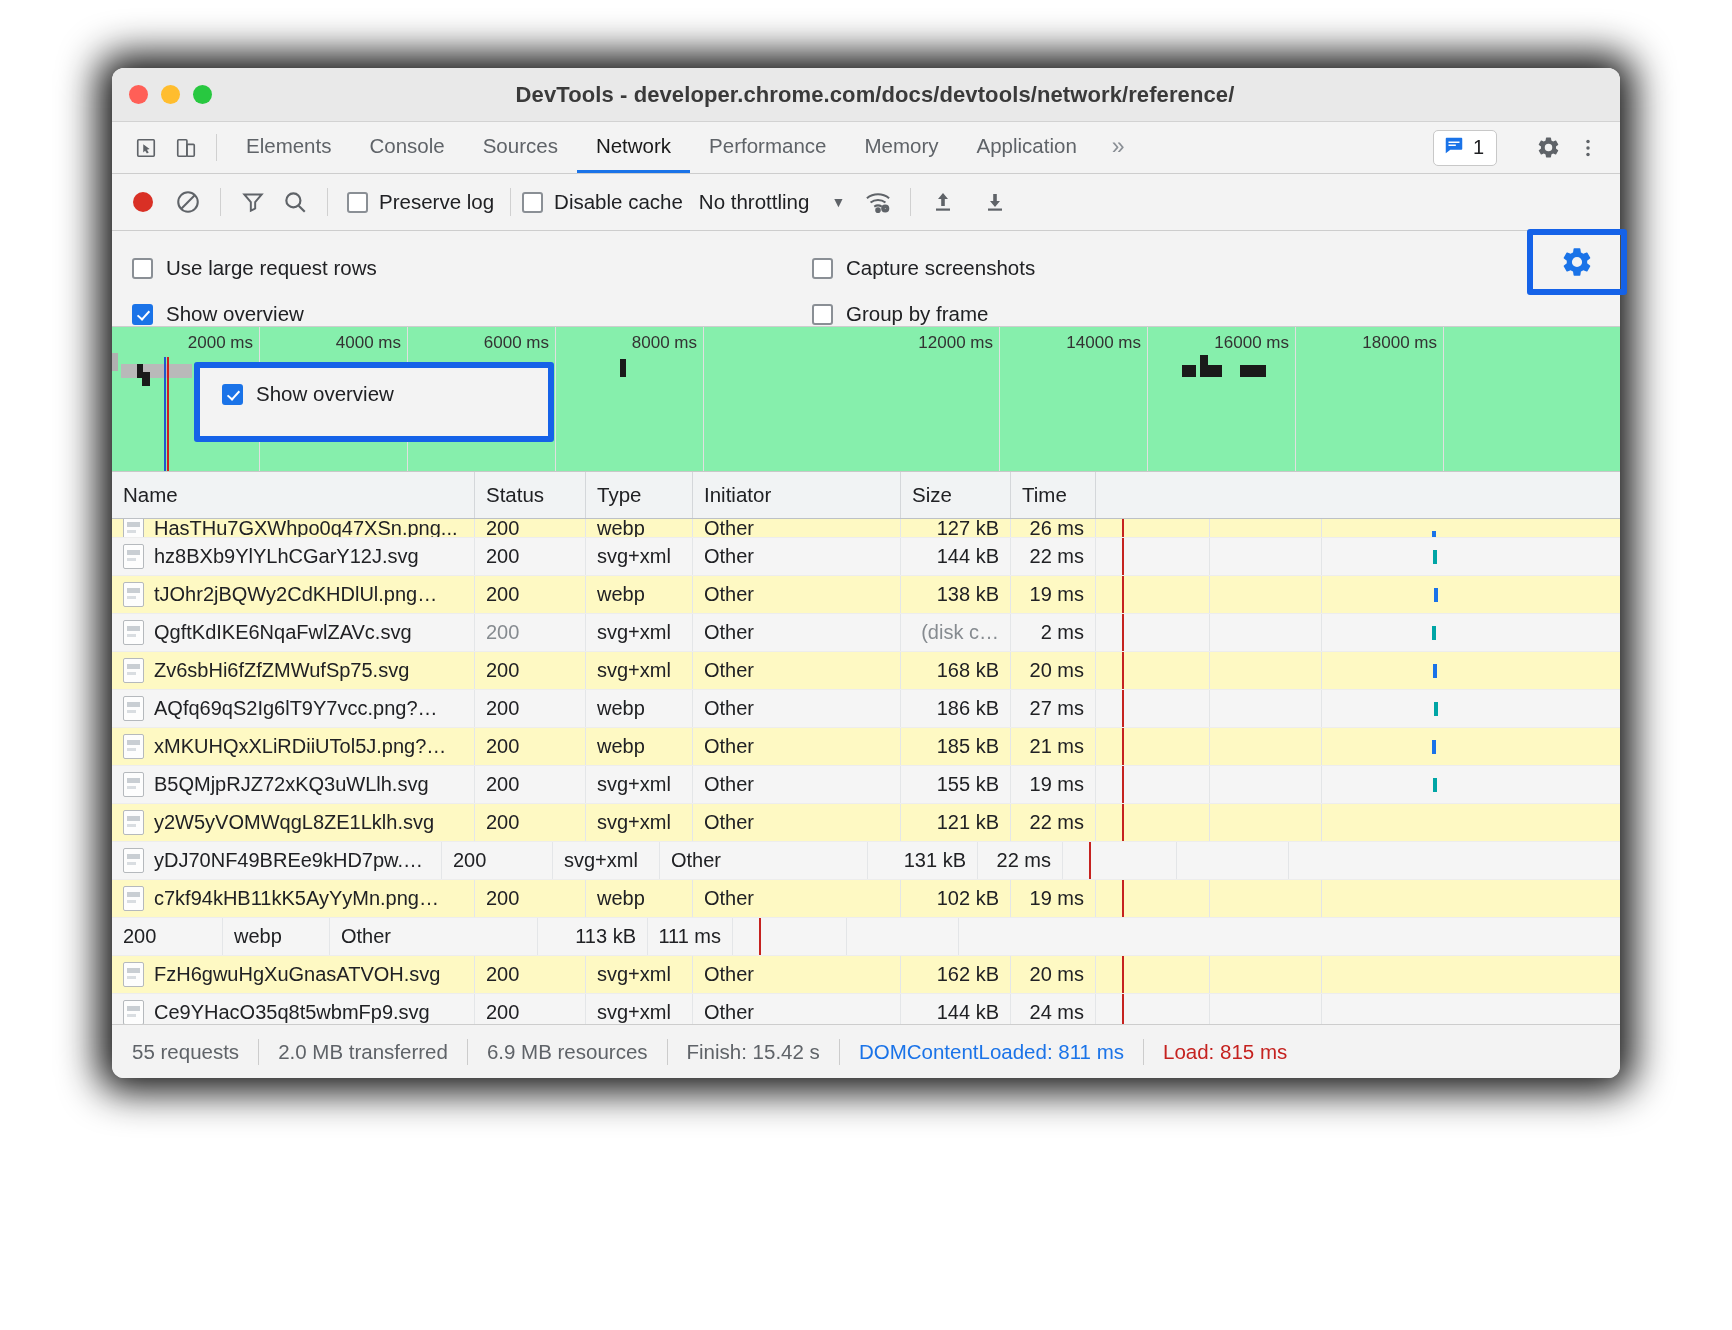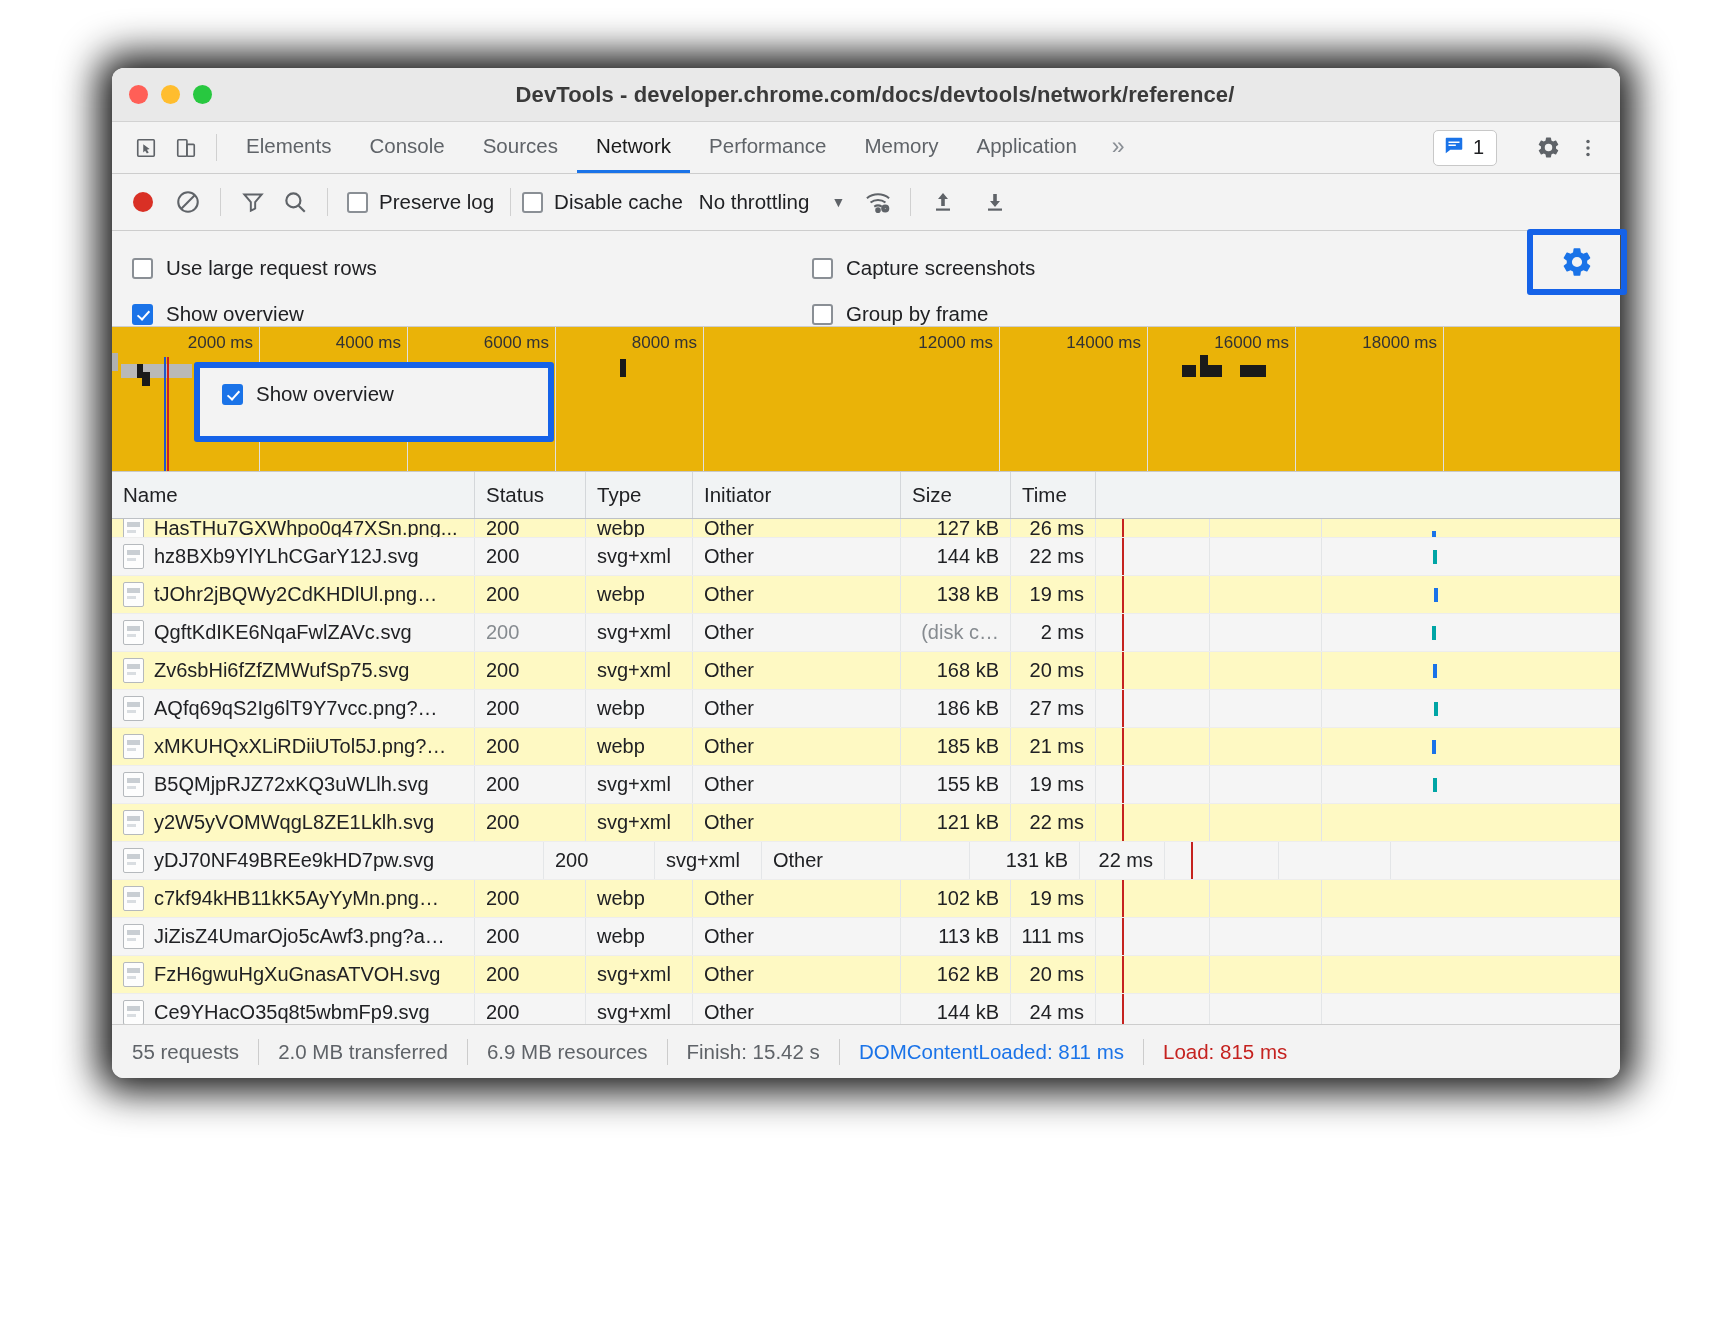--- a/index.html
+++ b/index.html
@@ -137,21 +137,21 @@
     padding: 12px 0 0 20px;
   }
   .set-col { position: absolute; }
   .set-col.left { left: 20px; top: 14px; }
   .set-col.right { left: 700px; top: 14px; }
   .set-row { display: flex; align-items: center; gap: 13px; height: 46px; cursor: pointer; }
 
   
   .overview {
     flex: 0 0 145px;
-    background: #eab308;
+    background: #86efac;
     border-bottom: 1px solid #c8c8c8;
     position: relative;
     overflow: hidden;
     padding-left: 16px;
   }
   .ov-ruler { position: absolute; left: 0; right: 0; top: 0; height: 145px; }
   .ov-tick {
     position: absolute; top: 0; bottom: 0;
     border-right: 1px solid #e0e0e0;
   }
@@ -630,21 +630,21 @@
             <div class="td" style="width: 208px;">Other</div>
             <div class="td num" style="width: 110px;">121 kB</div>
             <div class="td num" style="width: 85px;">22 ms</div>
             <div class="td wf">
               <div class="wf-gridline" style="left: 113px;"></div>
               <div class="wf-gridline" style="left: 225px;"></div>
               <div class="wf-redline" style="left: 26px;"></div>
             </div>
           </div>
           <div class="trow alt">
-            <div class="td name" style="width: 432px;">
+            <div class="td name" style="width: 330px;">
               <span class="file-icon"></span>
               <span class="name-text">yDJ70NF49BREe9kHD7pw.svg</span>
             </div>
             <div class="td" style="width: 111px;">200</div>
             <div class="td" style="width: 107px;">svg+xml</div>
             <div class="td" style="width: 208px;">Other</div>
             <div class="td num" style="width: 110px;">131 kB</div>
             <div class="td num" style="width: 85px;">22 ms</div>
             <div class="td wf">
               <div class="wf-gridline" style="left: 113px;"></div>
@@ -662,24 +662,20 @@
             <div class="td" style="width: 208px;">Other</div>
             <div class="td num" style="width: 110px;">102 kB</div>
             <div class="td num" style="width: 85px;">19 ms</div>
             <div class="td wf">
               <div class="wf-gridline" style="left: 113px;"></div>
               <div class="wf-gridline" style="left: 225px;"></div>
               <div class="wf-redline" style="left: 26px;"></div>
             </div>
           </div>
           <div class="trow alt">
-            <div class="td name" style="width: 363px;">
-              <span class="file-icon"></span>
-              <span class="name-text">JiZisZ4UmarOjo5cAwf3.png?a…</span>
-            </div>
             <div class="td" style="width: 111px;">200</div>
             <div class="td" style="width: 107px;">webp</div>
             <div class="td" style="width: 208px;">Other</div>
             <div class="td num" style="width: 110px;">113 kB</div>
             <div class="td num" style="width: 85px;">111 ms</div>
             <div class="td wf">
               <div class="wf-gridline" style="left: 113px;"></div>
               <div class="wf-gridline" style="left: 225px;"></div>
               <div class="wf-redline" style="left: 26px;"></div>
             </div>

